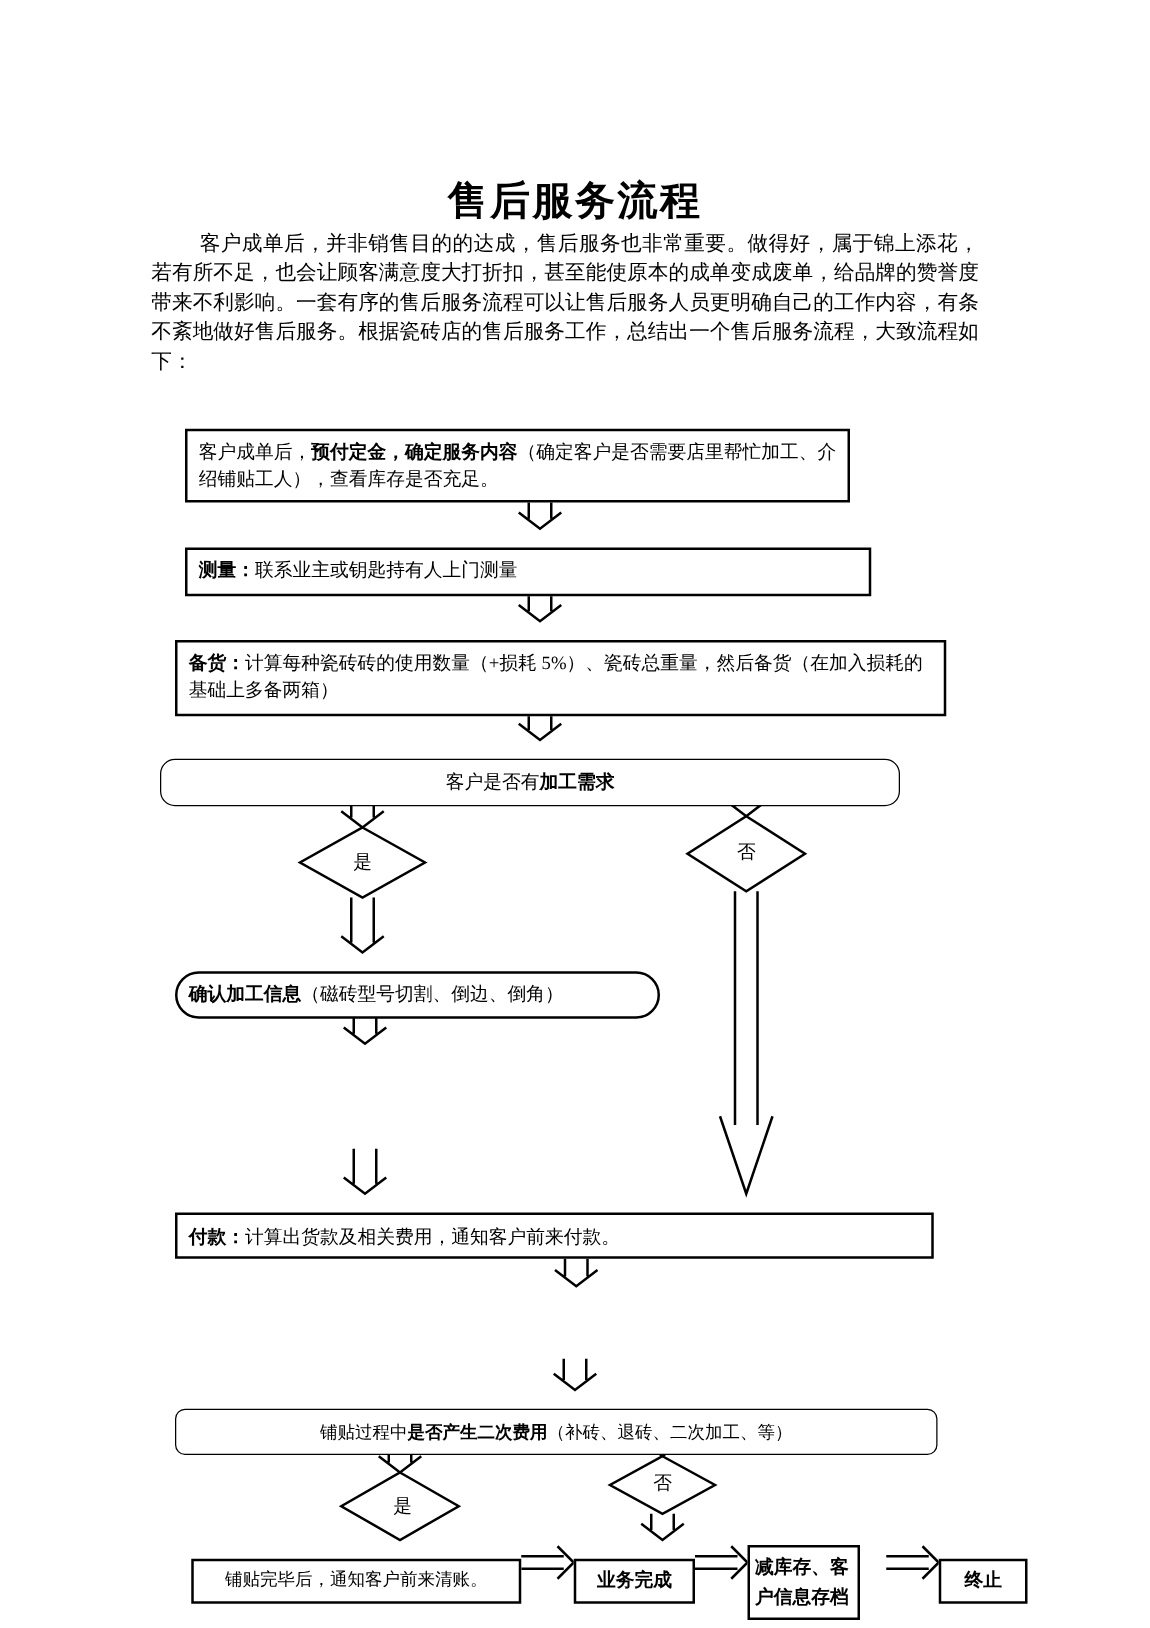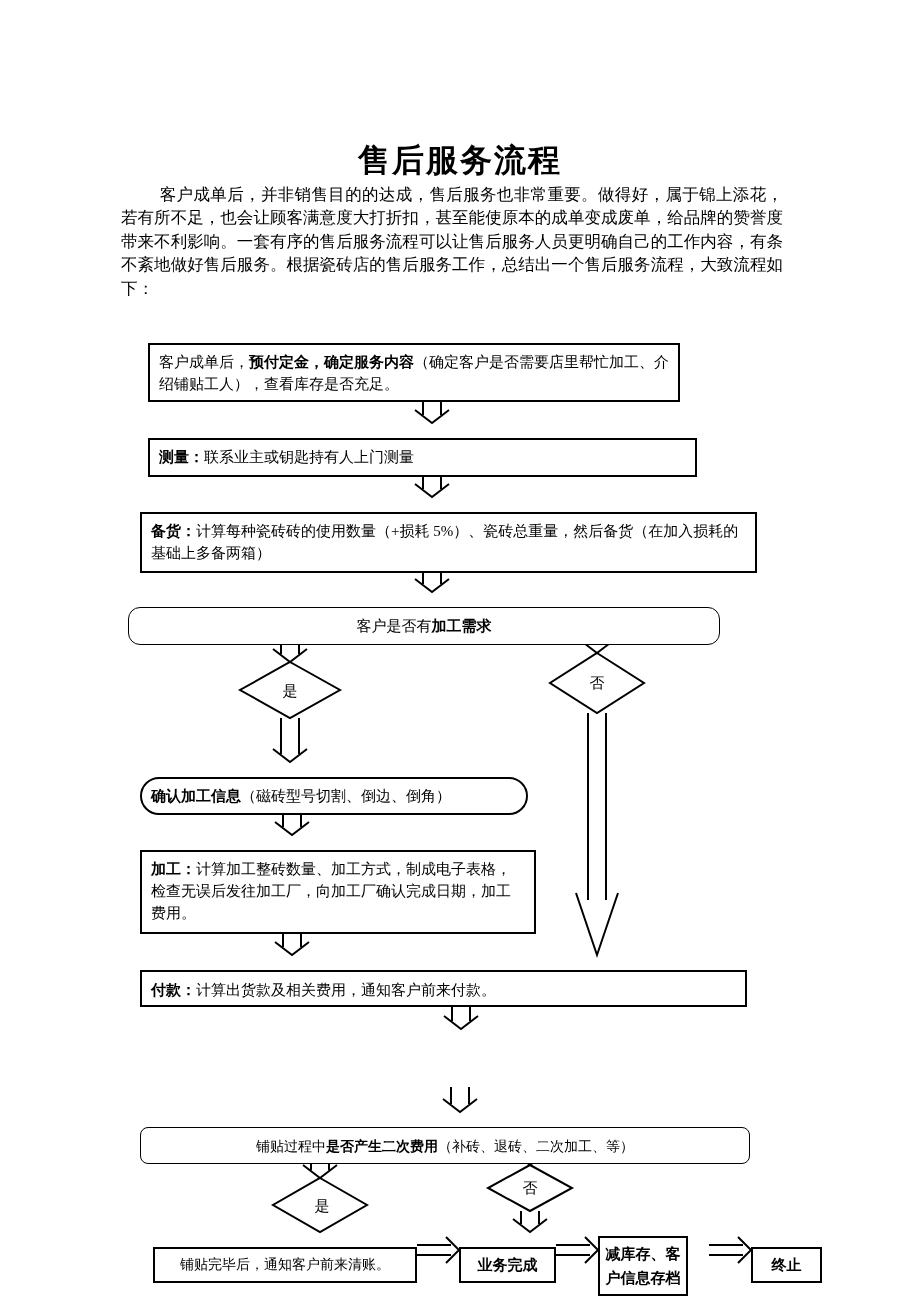--- a/index.html
+++ b/index.html
@@ -23,21 +23,21 @@
     text-indent:2.35em;
   }
   .bx {
     position:absolute; box-sizing:border-box;
     border:2px solid #000; background:#fff;
     font-size:15px; line-height:22px;
     padding:6px 9px;
     margin-top:15px;
   }
   .rnd { border-radius:12px; border-width:1.5px;text-align:center; }
-  .ctr { display:flex; align-items:center; justify-content:center; text-align:center; padding:2px 4px; }
+  .ctr { display:flex; align-items:center; justify-content:center; text-align:left; padding:2px 4px; }
   .b { font-weight:bold; }
   .sm { font-size:14px; }
   .dlbl {
     position:absolute; transform:translate(-50%,-50%);
     font-size:15px; line-height:15px;
   }
   .connectors { position:absolute; left:0; top:0; width:920px; height:1302px; }
   .connectors path { stroke:#000; stroke-width:2; fill:none; }
   .connectors polygon { stroke:#000; stroke-width:2; fill:#fff; }
 </style>
@@ -124,23 +124,20 @@
     <span><span>客户是否有</span><span class="b">加工需求</span></span>
   </div>
 
   <div class="dlbl" style="left:290px; top:691px;">是</div>
   <div class="dlbl" style="left:597px; top:683px;">否</div>
 
   <div class="bx" style="left:140px; top:762px; width:388px; height:38px;border-radius:19px;">
     <span class="b">确认加工信息</span><span>（磁砖型号切割、倒边、倒角）</span>
   </div>
 
-  <div class="bx" style="left:140px; top:835px; width:396px; height:84px;">
-    <span class="b">加工：</span><span>计算加工整砖数量、加工方式，制成电子表格，检查无误后发往加工厂，向加工厂确认完成日期，加工费用。</span>
-  </div>
 
   <div class="bx" style="left:140px; top:955px; width:607px; height:37px; padding-top:7px;">
     <span class="b">付款：</span><span>计算出货款及相关费用，通知客户前来付款。</span>
   </div>
 
 
   <div class="bx rnd sm" style="left:140px; top:1112px; width:610px; height:37px; border-radius:8px; padding:8px 6px;">
     <span>铺贴过程中</span><span class="b">是否产生二次费用</span><span>（补砖、退砖、二次加工、等）</span>
   </div>
 

